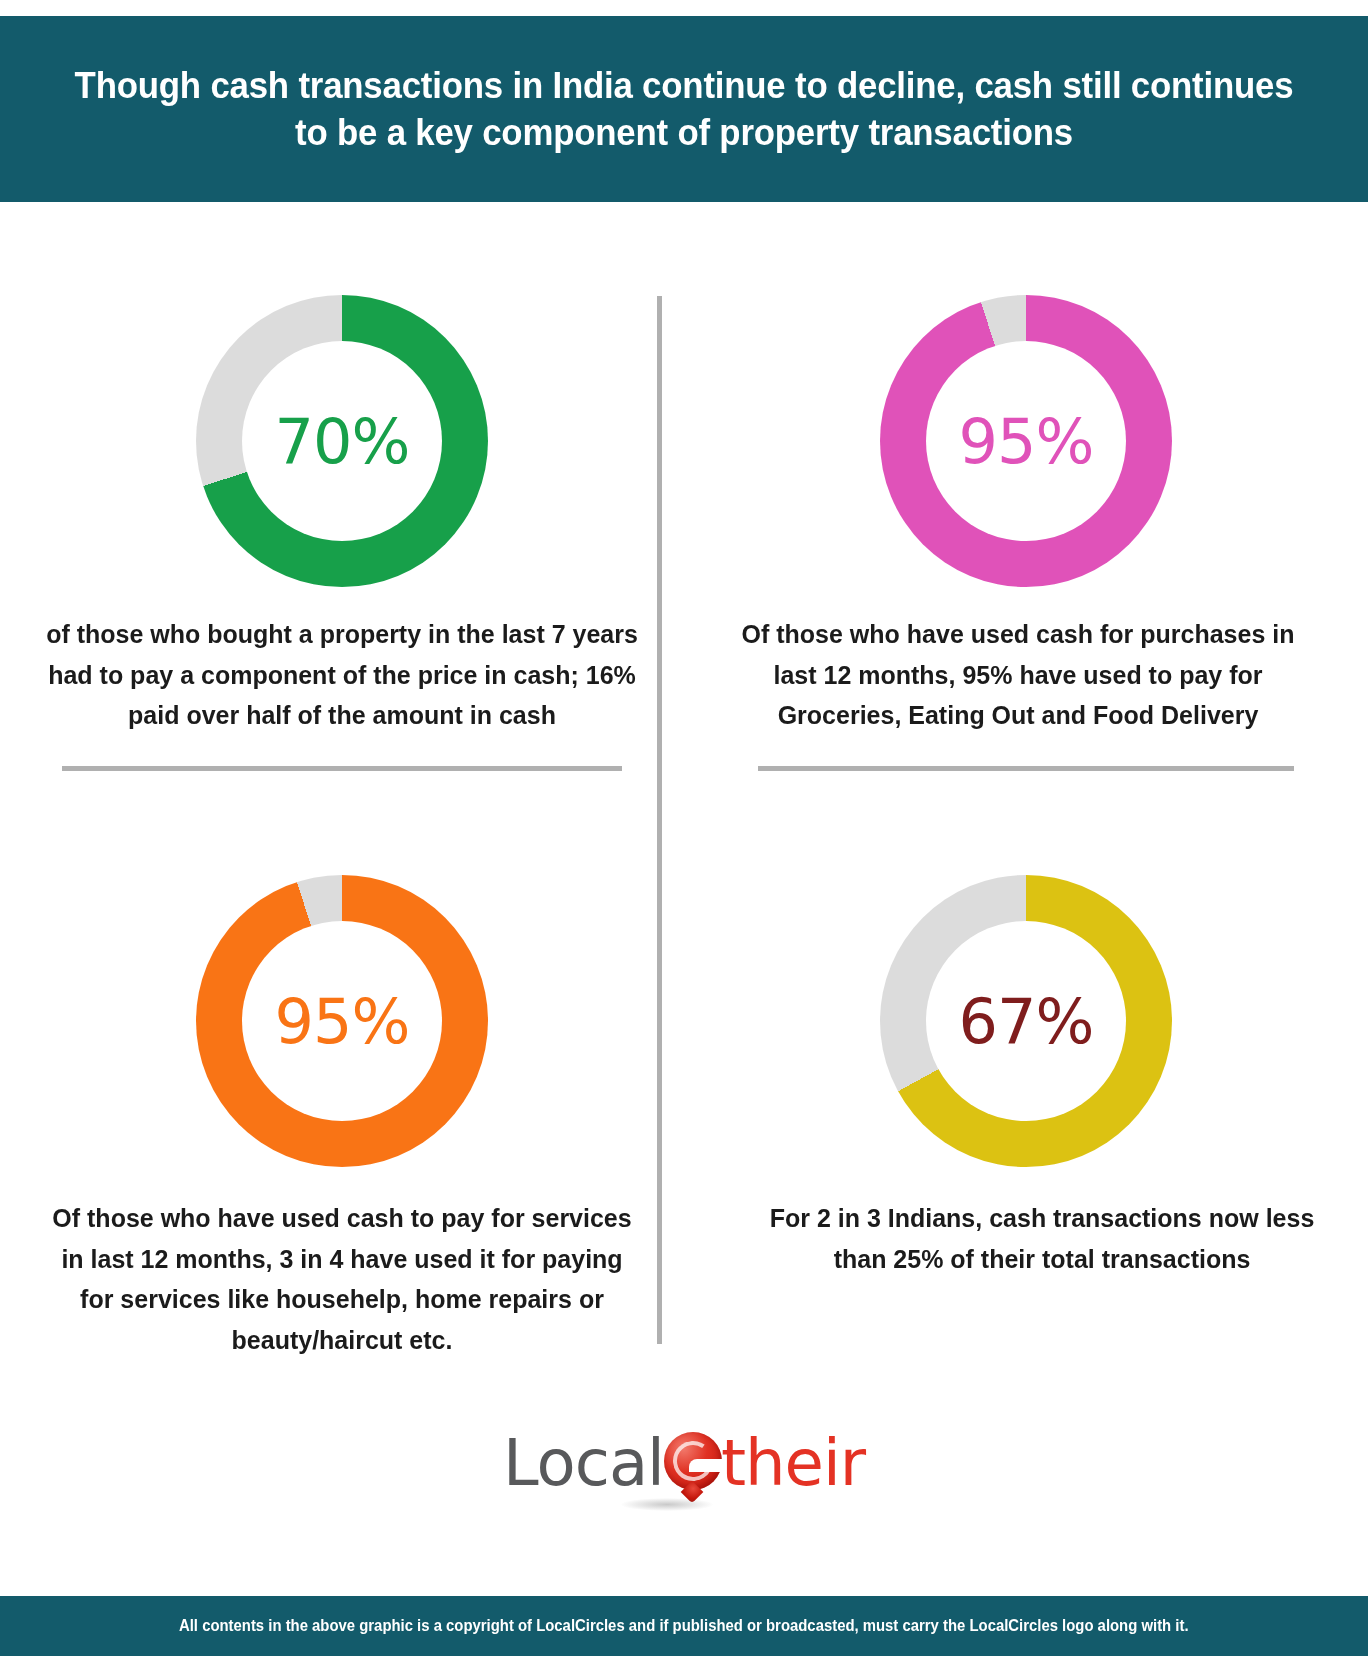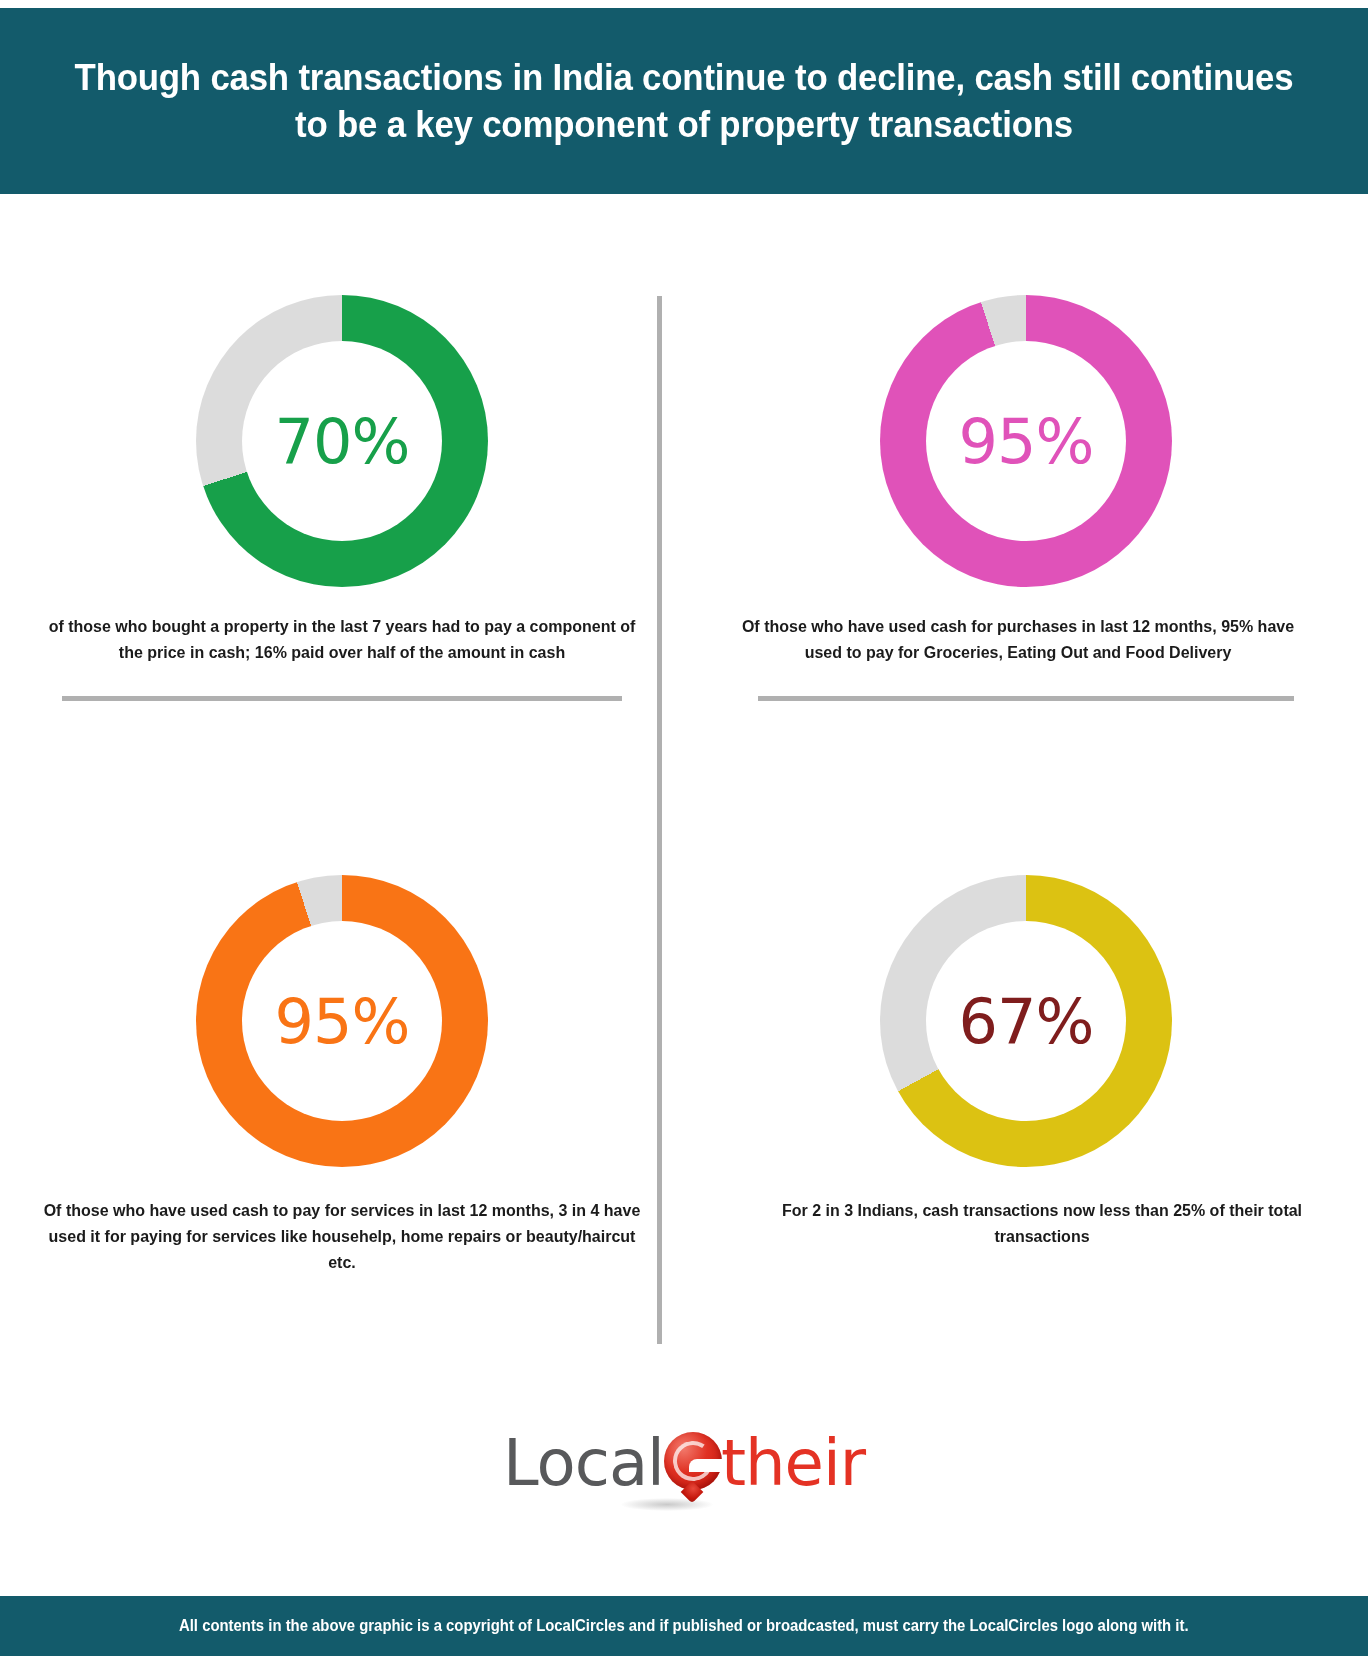--- a/index.html
+++ b/index.html
@@ -6,21 +6,21 @@
   html, body {
     width: 1368px; height: 1656px;
     background: #ffffff;
     font-family: "Liberation Sans", sans-serif;
     overflow: hidden;
   }
   .page { position: relative; width: 1368px; height: 1656px; background:#fff; }
 
   
   .header {
-    position: absolute; left:0; top:8px; width:1368px; height:186px;
+    position: absolute; left:0; top:16px; width:1368px; height:186px;
     background:#135b6b;
     display:flex; align-items:center; justify-content:center;
     padding: 0 35px;
   }
   .header h1 {
     color:#ffffff;
     font-size: 37px;
     line-height: 1.28;
     font-weight: 700;
     text-align:center;
@@ -60,21 +60,21 @@
     border-radius:50%;
     background:#ffffff;
     display:flex; align-items:center; justify-content:center;
   }
   .donut .pct {
     font-size:62px; font-weight:400; letter-spacing:-1px;
     font-family:"DejaVu Sans", sans-serif;
   }
   .caption {
     text-align:center;
-    font-size:16px;
+    font-size:25px;
     font-weight:700;
     line-height:1.62;
     color:#1b1b1b;
     padding: 18px 42px 0 42px;
   }
   .cell-bl .caption, .cell-br .caption { padding-top: 22px; }
   .cell-br .caption { padding-left:74px; padding-right:42px; }
   .cell-tr .caption { padding-left:52px; padding-right:68px; }
 
   .hdivider {

